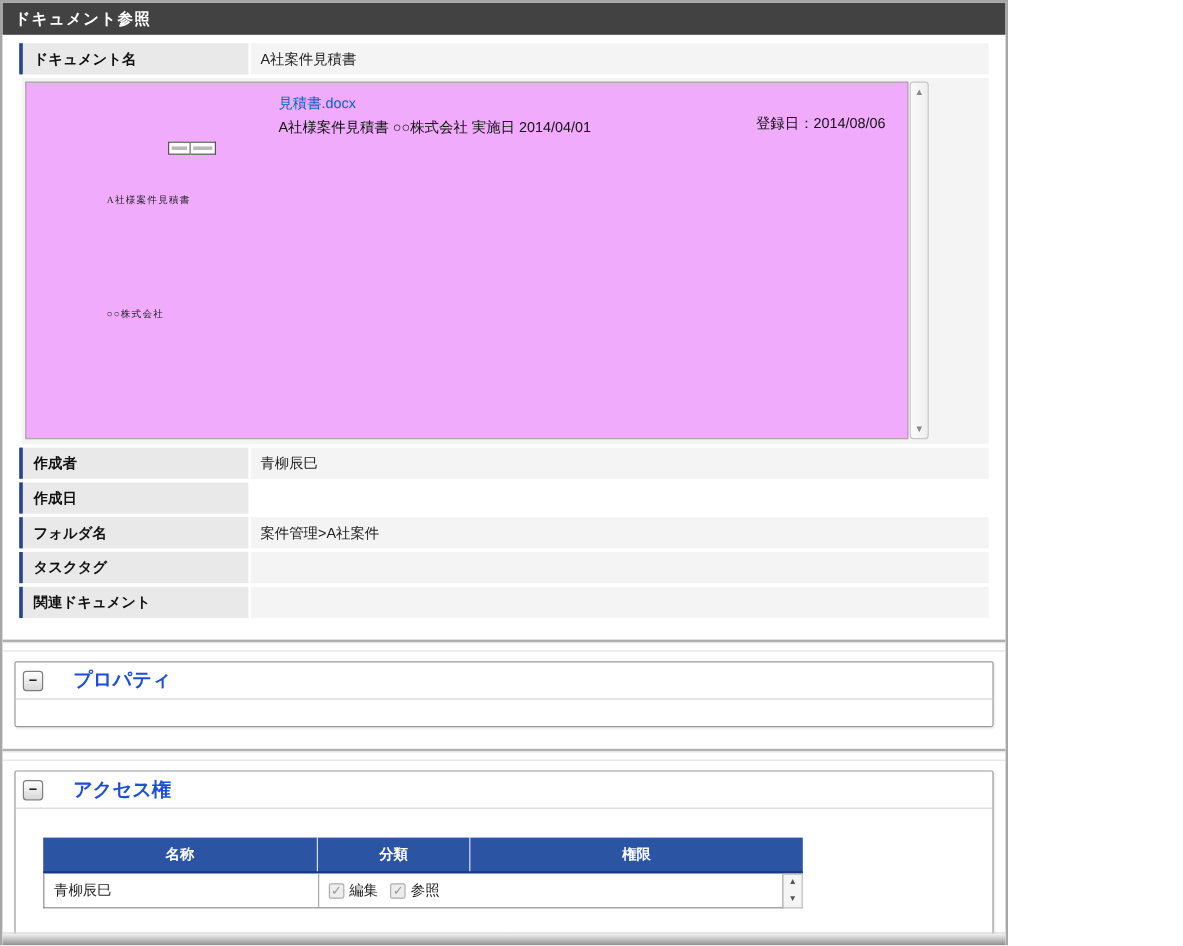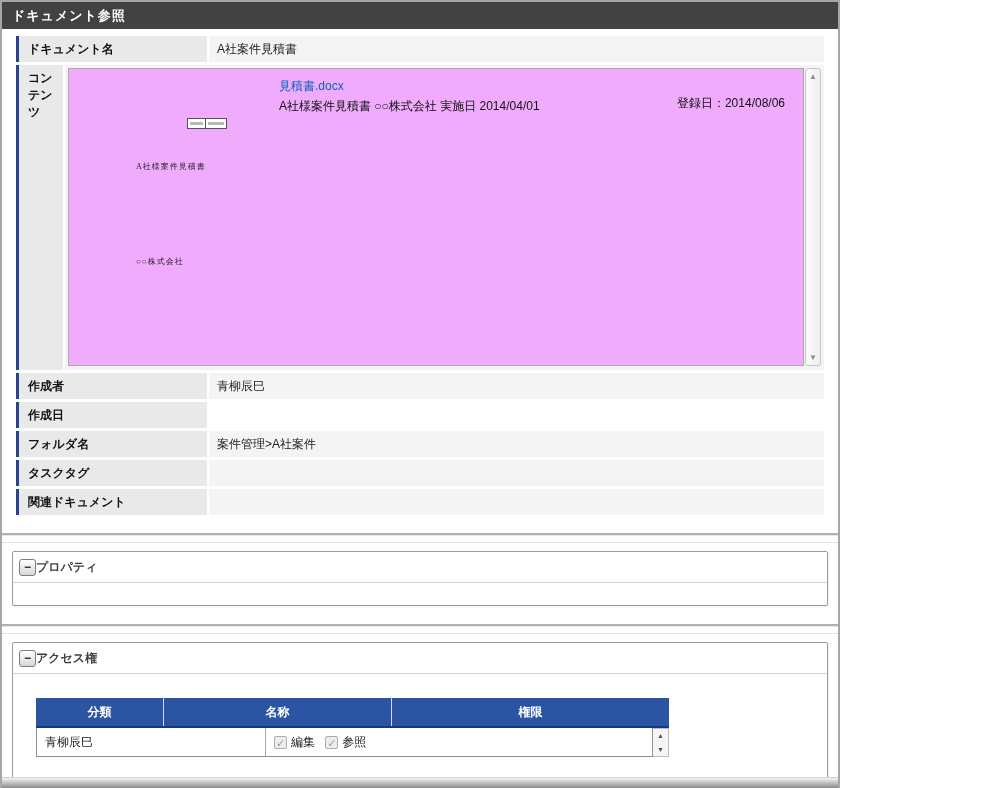--- a/index.html
+++ b/index.html
@@ -51,21 +51,21 @@
   .hr-thin { border-top:1px solid #e0e0e0; margin-top:6px; }
   
   .box-card { margin:8px 10px 0 10px; }
   .box { border:1px solid #9a9a9a; border-radius:2px; background:#fff; box-shadow:1px 1px 2px rgba(0,0,0,0.08); }
   .box-head { height:31px; display:flex; align-items:center; padding-left:6px; border-bottom:1px solid #d4d4d4; }
   .collapse-btn {
     width:17px; height:17px; border:1px solid #7d7d7d; border-radius:3px;
     background:linear-gradient(#ffffff,#d7d7d7); font-size:12px; font-weight:bold; color:#222;
     line-height:14px; text-align:center; cursor:pointer; font-family:"Liberation Sans",sans-serif;
   }
-  .box-title { font-size:12px; font-weight:bold; color:#404040; margin-left:0; }
+  .box-title { font-size:16px; font-weight:bold; color:#1d4ed8; margin-left:25px; }
   .box-body-empty { height:22px; }
   .box-body-access { padding:24px 0 27px 23px; }
   
   .tbl { width:633px; font-size:12px; }
   .tbl-head { display:flex; background:#2b55a2; border-bottom:2px solid #17397f; }
   .th { color:#fff; font-weight:bold; text-align:center; padding:6px 0 5px 0; }
   .th + .th { border-left:1px solid rgba(255,255,255,0.8); }
   .th.c1 { width:127px; } .th.c2 { width:228px; } .th.c3 { flex:1; }
   .tbl-bodyrow { display:flex; }
   .trow { display:flex; width:617px; border:1px solid #8f8f8f; border-top:none; background:#fff; }
@@ -96,21 +96,20 @@
   <div class="titlebar">ドキュメント参照</div>
 
   <div class="main-card">
 
     <div class="frow row-h">
       <div class="flabel">ドキュメント名</div>
       <div class="fvalue">A社案件見積書</div>
     </div>
 
     <div class="frow content-row">
-      <div class="flabel">コンテンツ</div>
       <div class="fvalue">
         <div class="preview-box">
           <div class="preview-head">
             <a href="#" class="file-link">見積書.docx</a>
             <div class="file-desc">A社様案件見積書 ○○株式会社 実施日 2014/04/01</div>
             <div class="reg-date">登録日：2014/08/06</div>
           </div>
           <div class="stamp">
             <span class="cell">
                 <i></i>
@@ -177,22 +176,22 @@
     <div class="box">
       <div class="box-head">
         <button class="collapse-btn">
           <span>−</span>
         </button>
         <span class="box-title">アクセス権</span>
       </div>
       <div class="box-body-access">
         <div class="tbl">
           <div class="tbl-head">
+            <div class="th c2">名称</div>
             <div class="th c1">分類</div>
-            <div class="th c2">名称</div>
             <div class="th c3">権限</div>
           </div>
           <div class="tbl-bodyrow">
             <div class="trow">
               <div class="td c2">青柳辰巳</div>
               <div class="td c3">
                 <span class="perm">
                   <span class="cb">✓</span>
                   <span>編集</span>
                 </span>

